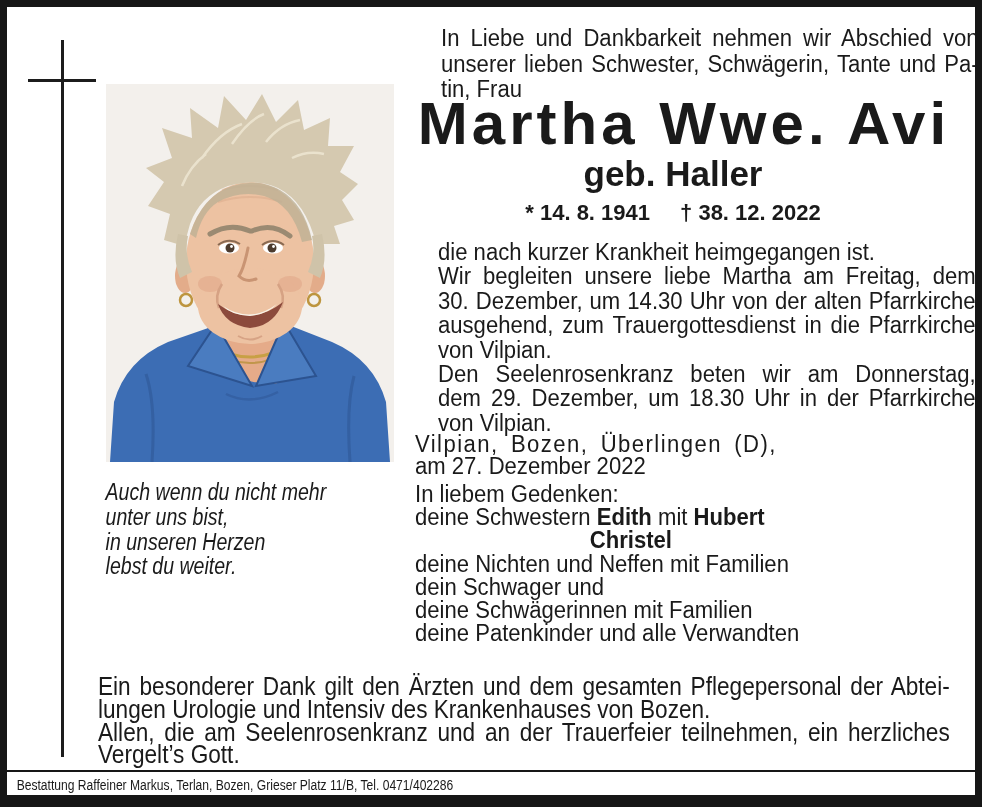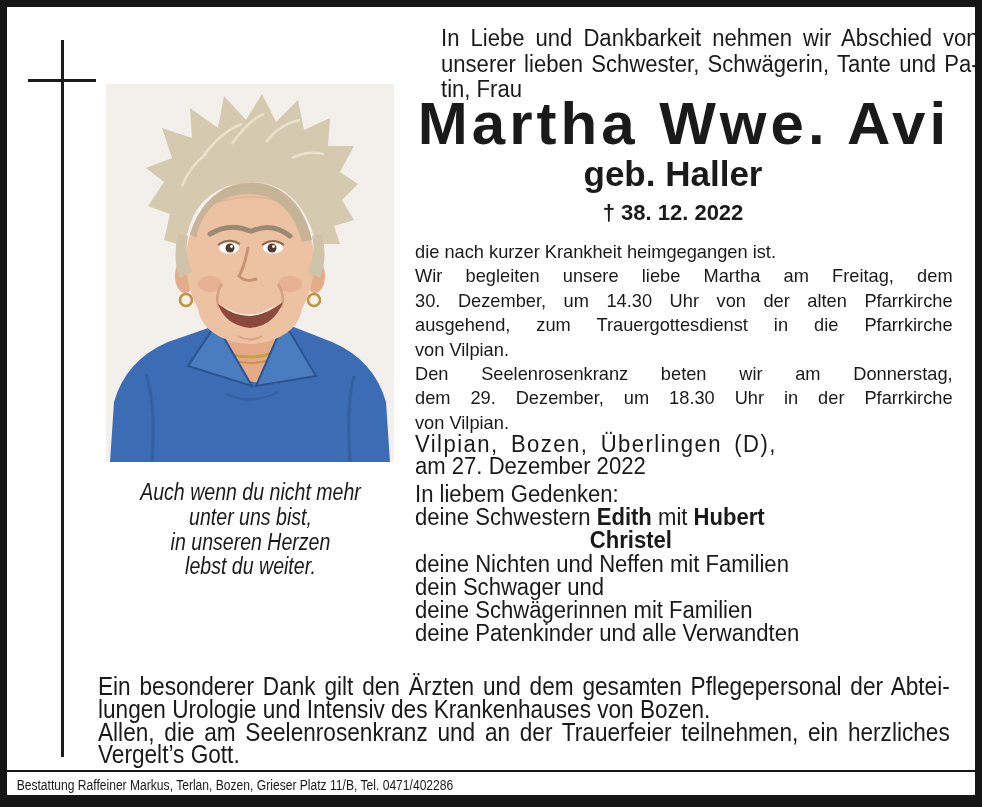--- a/index.html
+++ b/index.html
@@ -28,28 +28,28 @@
   .intro { position:absolute; left:415px; top:26px; width:538px; font-size:23px; line-height:25.7px;margin-left:26px; }
   .intro .sq, .bodytext .sq, .placedate .sq, .mourners .sq { width:560px; transform:scaleX(0.96); }
 
   .name { position:absolute; left:403px; top:96px; width:562px; text-align:center;
           font-size:60px; font-weight:bold; letter-spacing:4px; line-height:56px; }
   .maiden { position:absolute; left:403px; top:157px; width:540px; text-align:center;
             font-size:35px; font-weight:bold; line-height:34px; }
   .dates { position:absolute; left:403px; top:200px; width:540px; display:flex; justify-content:center; gap:30px;
            font-size:22px; font-weight:bold; line-height:26px; }
 
-  .bodytext  { position:absolute; left:415px; top:240px; width:538px; font-size:19px; line-height:24.4px; }
+  .bodytext  { position:absolute; left:438px; top:240px; width:538px; font-size:23px; line-height:24.4px; }
   .placedate { position:absolute; left:415px; top:433px; width:538px; font-size:23px; line-height:22px; }
   .placedate .lsp { letter-spacing:1.5px; word-spacing:5px; }
   .mourners  { position:absolute; left:415px; top:483px; width:538px; font-size:23px; line-height:23.2px; }
   .mourners .christel { margin-left:182px; }
 
   .verse { position:absolute; left:105px; top:480px; width:290px; font-size:23px; font-style:italic;
-           line-height:24.8px; text-align:center; }
+           line-height:24.8px; }
   .verse .sq { width:341px; margin-left:-25px; transform:scaleX(0.85); transform-origin:50% 0; }
 
   .thanks { position:absolute; left:98px; top:675px; width:852px; font-size:26px; line-height:22.8px; }
   .thanks .sq { width:979px; transform:scaleX(0.87); }
 
   .rule { position:absolute; left:7px; right:7px; top:770px; height:2px; background:#161616; }
   .funeral { position:absolute; left:15px; top:776px; width:440px; font-size:15.5px; line-height:18px;text-align:center; }
   .funeral .sq { width:564px; transform:scaleX(0.78); white-space:nowrap; }
 </style>
 </head>
@@ -129,20 +129,21 @@
         <div class="line jline"><span>In Liebe und Dankbarkeit nehmen wir Abschied von</span></div>
         <div class="line jline"><span>unserer lieben Schwester, Schwägerin, Tante und Pa-</span></div>
         <div class="line"><span>tin, Frau</span></div>
       </div>
   </div>
 
   <h1 class="name">Martha Wwe. Avi</h1>
   <div class="maiden">geb. Haller</div>
 
   <div class="dates">
+    <span>* 14. 8. 1941</span>
     <span>† 38. 12. 2022</span>
   </div>
 
   <div class="bodytext">
     <div class="sq">
         <div class="line"><span>die nach kurzer Krankheit heimgegangen ist.</span></div>
         <div class="line jline"><span>Wir begleiten unsere liebe Martha am Freitag, dem</span></div>
         <div class="line jline"><span>30. Dezember, um 14.30 Uhr von der alten Pfarrkirche</span></div>
         <div class="line jline"><span>ausgehend, zum Trauergottesdienst in die Pfarrkirche</span></div>
         <div class="line"><span>von Vilpian.</span></div>

